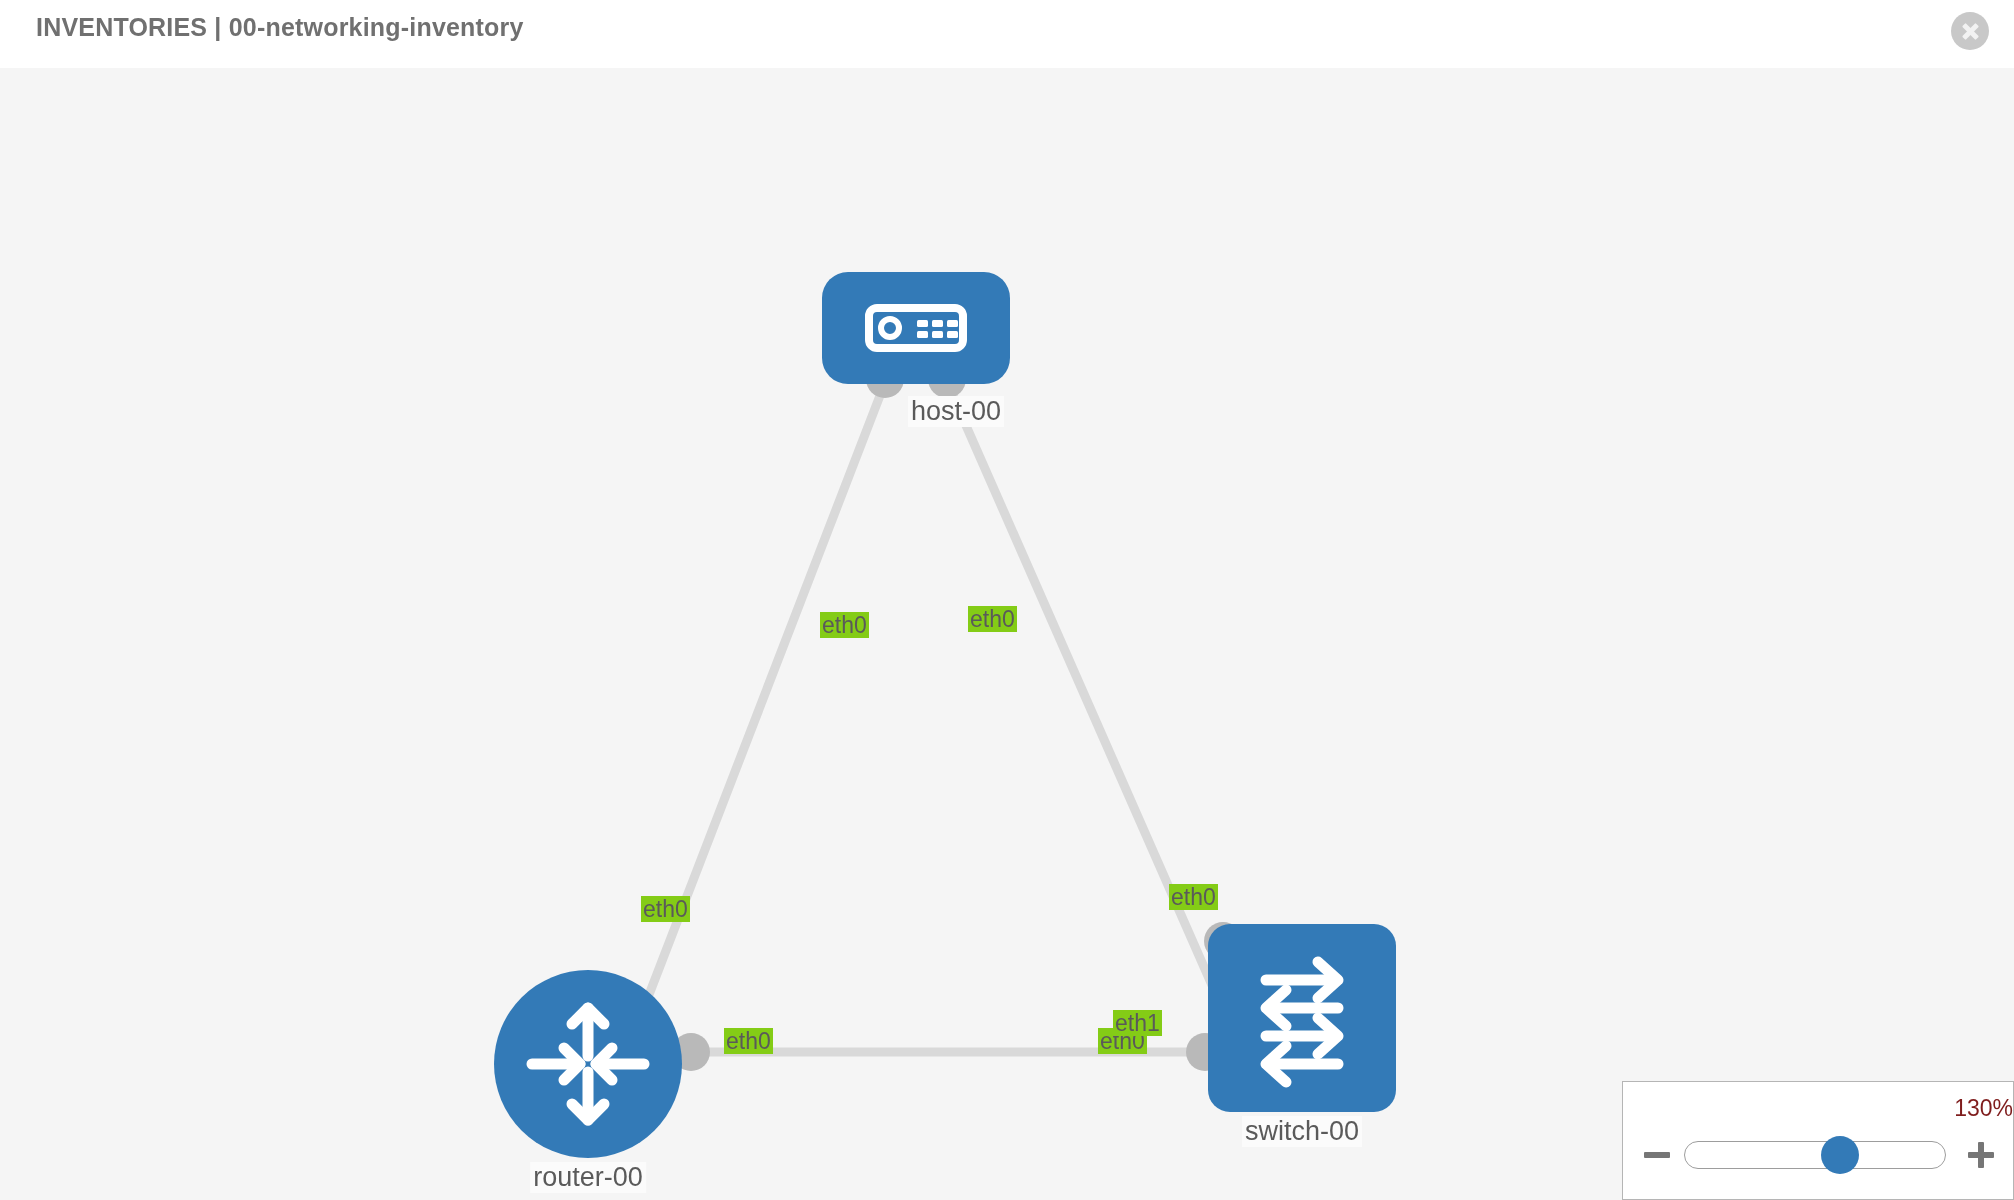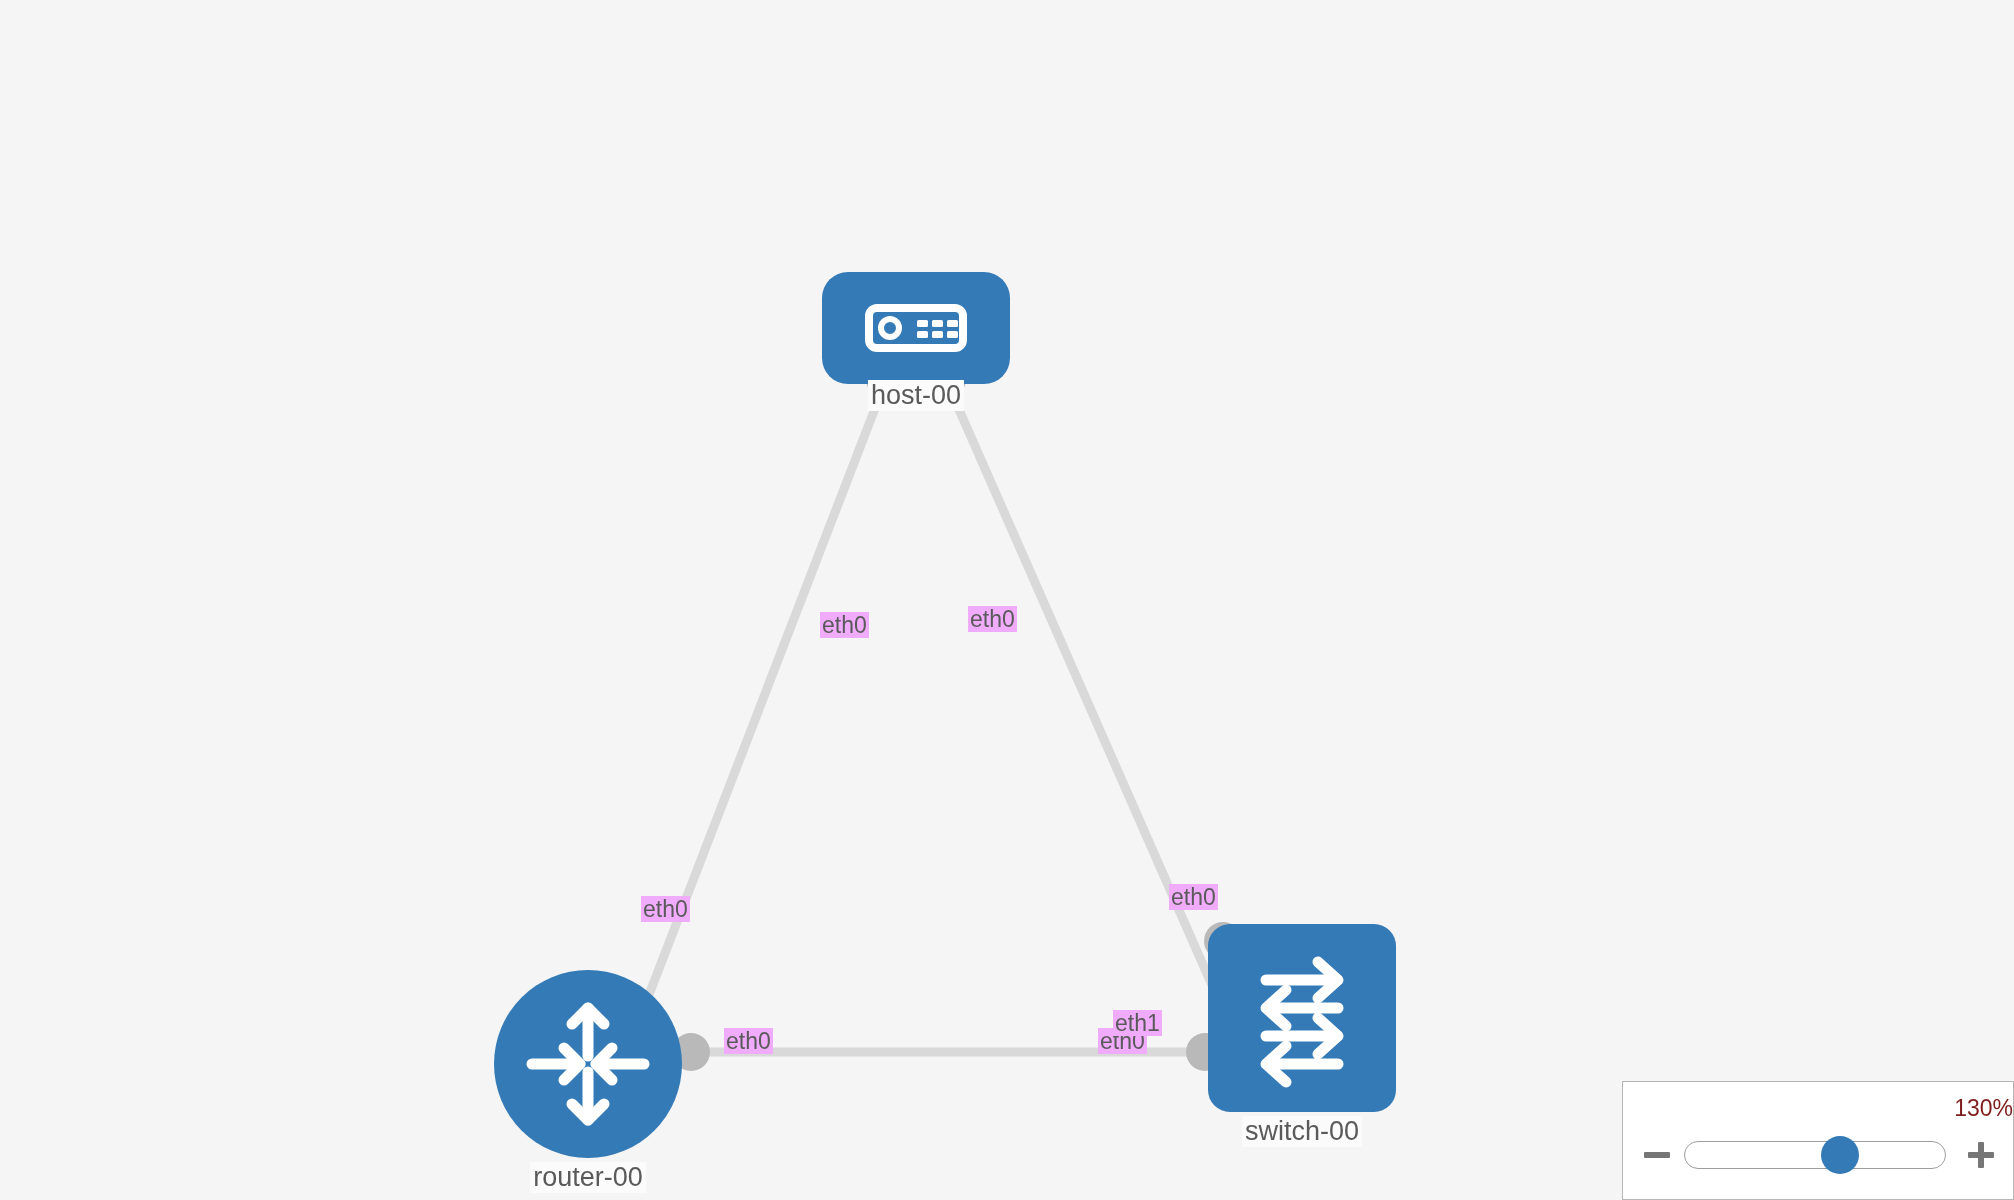--- a/index.html
+++ b/index.html
@@ -99,21 +99,21 @@
   
   .port {
     position:absolute; width:38px; height:38px; border-radius:50%;
     background:#b9b9b9;
   }
 
   
   .edge-label {
     position:absolute;
     font-size:23px; color:#5a5a5a; white-space:nowrap;
-    background:#f0abfc; padding:0 2px; line-height:1.15;
+    background:#84cc16; padding:0 2px; line-height:1.15;
   }
 
   
   .zoom-panel {
     position:absolute; left:1622px; top:1081px; width:392px; height:119px;
     background:#ffffff; border:1px solid #b5b5b5;
   }
   .zoom-level {
     position:absolute; left:0; right:0; top:13px;
     text-align:right; font-size:23px; color:#7f1d1d;
@@ -144,20 +144,27 @@
     position:absolute; top:50%; margin-top:-19px;
     width:38px; height:38px; border-radius:50%;
     background:#337ab7; cursor:pointer;
   }
 </style>
 </head>
 <body>
 
 <div id="app">
 
+  <div class="header">
+    <div class="header-title">INVENTORIES | 00-networking-inventory</div>
+    <div class="close-btn">
+      <span class="x1"></span>
+      <span class="x2"></span>
+    </div>
+  </div>
 
 
   <div class="canvas">
 
     <svg class="topology-svg" viewBox="0 0 2014 1038">
       <g stroke="#d9d9d9" stroke-width="9" fill="none" stroke-linecap="round">
 
         <line x1="886" y1="218" x2="640" y2="856"></line>
 
         <line x1="946" y1="218" x2="1222" y2="846"></line>
@@ -180,21 +187,21 @@
           <g fill="#ffffff">
             <rect x="95" y="48" width="11" height="7" rx="1.5"></rect>
             <rect x="110" y="48" width="11" height="7" rx="1.5"></rect>
             <rect x="125" y="48" width="11" height="7" rx="1.5"></rect>
             <rect x="95" y="59" width="11" height="7" rx="1.5"></rect>
             <rect x="110" y="59" width="11" height="7" rx="1.5"></rect>
             <rect x="125" y="59" width="11" height="7" rx="1.5"></rect>
           </g>
         </svg>
       </div>
-      <div class="node-label" style="top:108px;">host-00</div>
+      <div class="node-label" style="top:124px;margin-left:40px;">host-00</div>
     </div>
 
     <div class="node" style="left:494px; top:808px; width:188px; height:188px;">
       <div class="node-shape circle" style="width:188px; height:188px;">
         <svg viewBox="0 0 188 188" style="width:188px;height:188px;">
           <g fill="none" stroke="#ffffff" stroke-width="11" stroke-linecap="round" stroke-linejoin="round">
 
             <line x1="94" y1="86" x2="94" y2="38"></line>
             <polyline points="78,54 94,38 110,54"></polyline>
 

